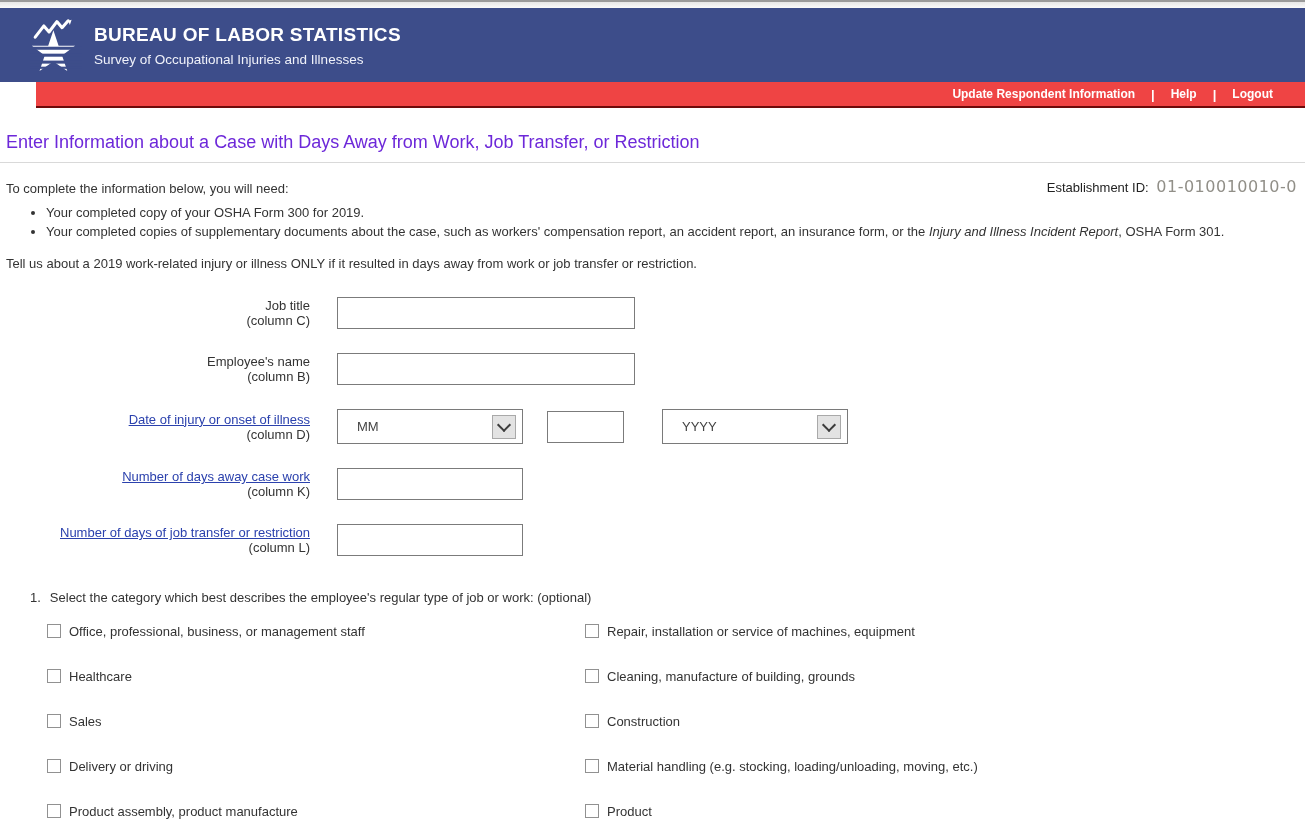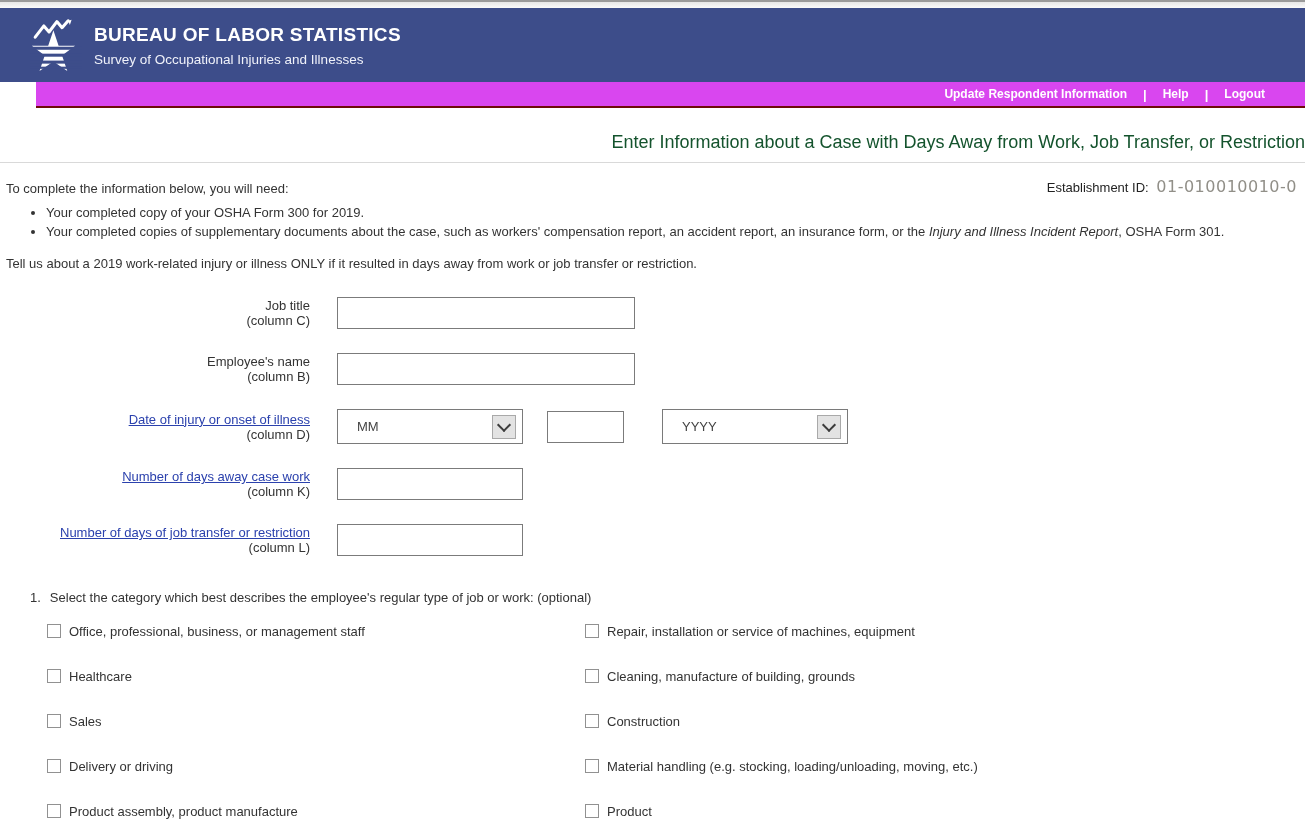--- a/index.html
+++ b/index.html
@@ -14,29 +14,29 @@
     background:linear-gradient(to bottom,#e7e7e7 0%,#fafafa 100%); }
 
   
   .masthead { height:74px; background:#3d4d8a; display:flex; align-items:center; }
   .logo { width:52px; height:56px; margin-left:30px; flex:0 0 auto; }
   .brand { margin-left:12px; color:#ffffff; }
   .brand-title { font-size:19px; font-weight:bold; letter-spacing:0.3px; }
   .brand-sub { font-size:13.5px; margin-top:6px; color:#f0f2fa; }
 
   
-  .redbar { height:26px; background:#d946ef; border-bottom:2px solid #6e0a0a;
+  .redbar { height:26px; background:#ef4444; border-bottom:2px solid #6e0a0a;
     display:flex; align-items:center; justify-content:flex-end;
-    padding-right:40px; color:#ffffff;margin-left:36px; }
+    padding-right:32px; color:#ffffff;margin-left:36px; }
   .redbar a { color:#ffffff; text-decoration:none; font-size:12px; font-weight:bold; }
   .redbar .sep { color:#ffffff; font-weight:bold; font-size:13px; margin:0 16px; }
 
   
-  .page-title { font-size:18px; font-weight:normal; color:#14532d;
-    padding:24px 0 9px 6px; border-bottom:1px solid #d9d9d9;text-align:right; }
+  .page-title { font-size:18px; font-weight:normal; color:#6d28d9;
+    padding:24px 0 9px 6px; border-bottom:1px solid #d9d9d9; }
 
   .intro-row { display:flex; justify-content:space-between; align-items:flex-end;
     padding:14px 8px 0 6px; }
   .estab { font-size:13px; color:#222; white-space:nowrap; }
   .estab-value { font-size:16px; color:#918f88; letter-spacing:0.5px; margin-left:4px;
     font-family:"DejaVu Sans", sans-serif; }
 
   ul.need-list { margin:8px 0 0 46px; }
   ul.need-list li { margin-bottom:2px; line-height:17px; }
 

